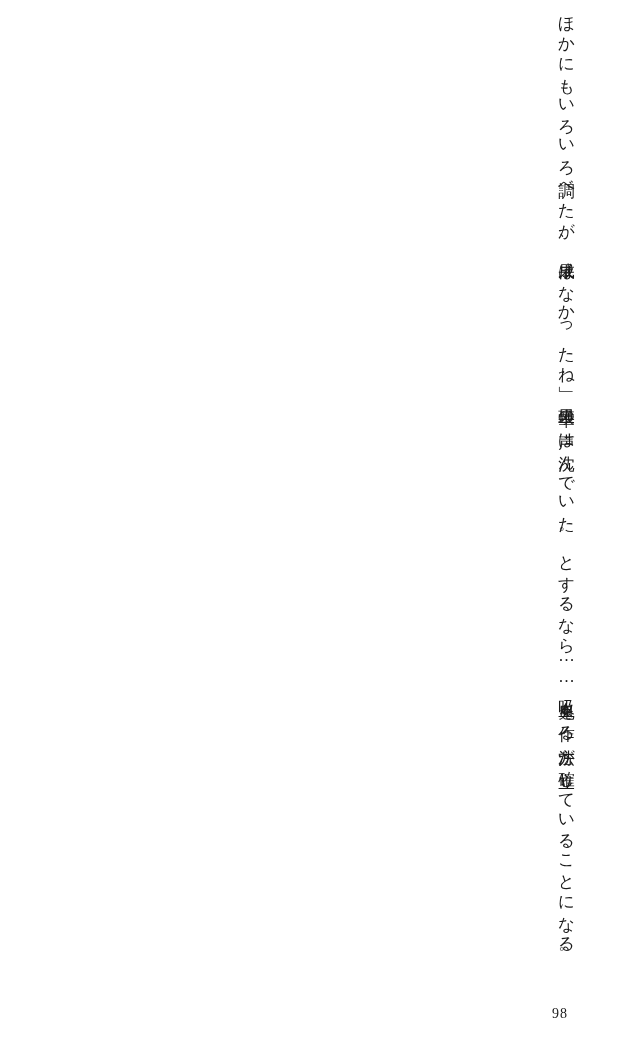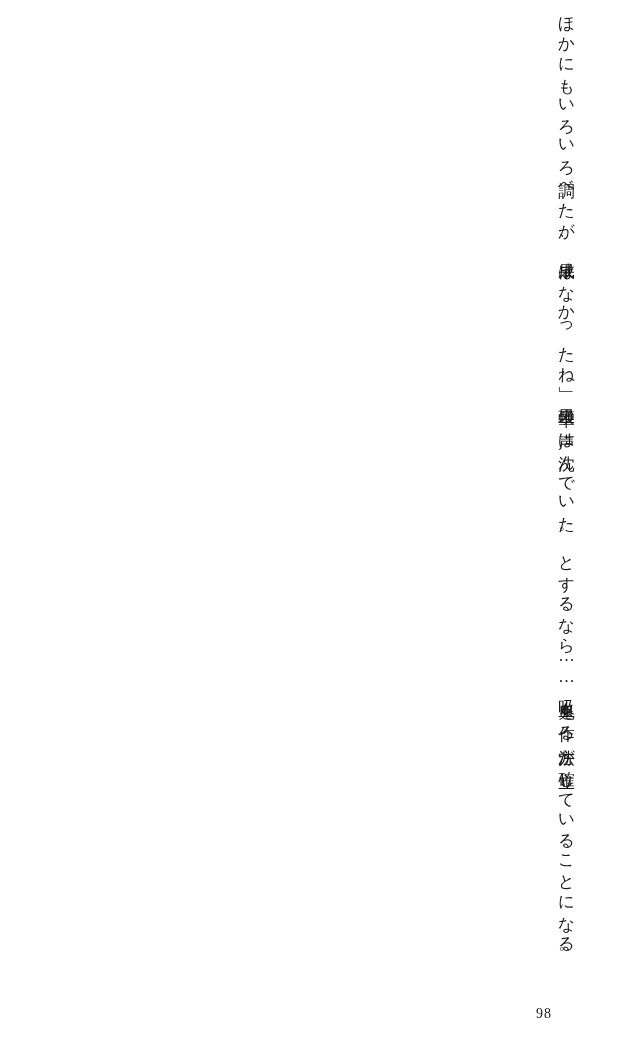--- a/index.html
+++ b/index.html
@@ -49,21 +49,21 @@
   }
   .line.indent {
     padding-top: 17px;
   }
   .line.blank {
     width: 16.5px;
   }
   .page-number {
     position: absolute;
     bottom: 28px;
-    right: 68px;
+    right: 52px;
     font-size: 14px;
     letter-spacing: 1px;
     color: #1a1a1a;
     font-family: "Liberation Serif", "DejaVu Serif", serif;
   }
 </style>
 </head>
 <body>
 
 <div class="page">

